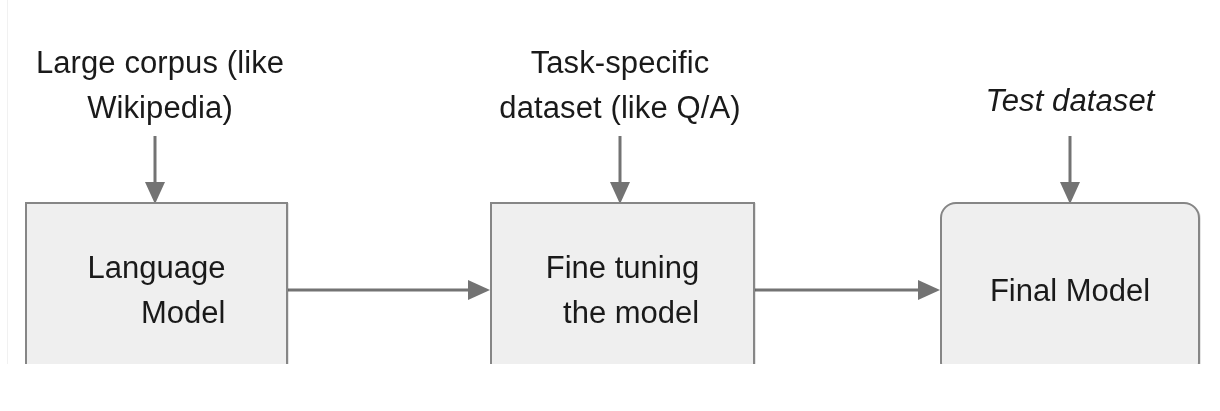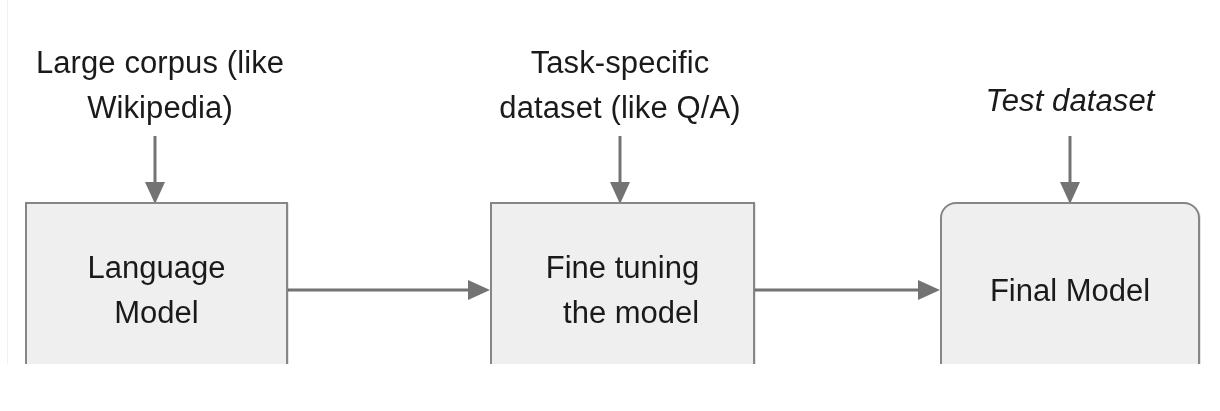--- a/index.html
+++ b/index.html
@@ -104,21 +104,21 @@
     </svg>
   </div>
 
   <div class="arrow" style="left:755px; top:277px;">
     <svg width="187" height="26" viewBox="0 0 187 26">
       <line x1="0" y1="13" x2="171" y2="13" stroke="#737373" stroke-width="3"></line>
       <polygon points="185,13 163,3 163,23" fill="#737373"></polygon>
     </svg>
   </div>
 
-  <div class="stage-box" style="left:25px; top:202px; width:263px; height:176px;">
+  <div class="stage-box" style="left:25px; top:202px; width:263px; height:176px;text-align:right;">
     <span class="box-inner">Language
 Model</span>
   </div>
 
   <div class="stage-box" style="left:490px; top:202px; width:265px; height:176px;text-align:right;">
     <span class="box-inner">Fine tuning
 the model</span>
   </div>
 
   <div class="stage-box" style="left:940px; top:202px; width:260px; height:176px;border-radius:16px;">

